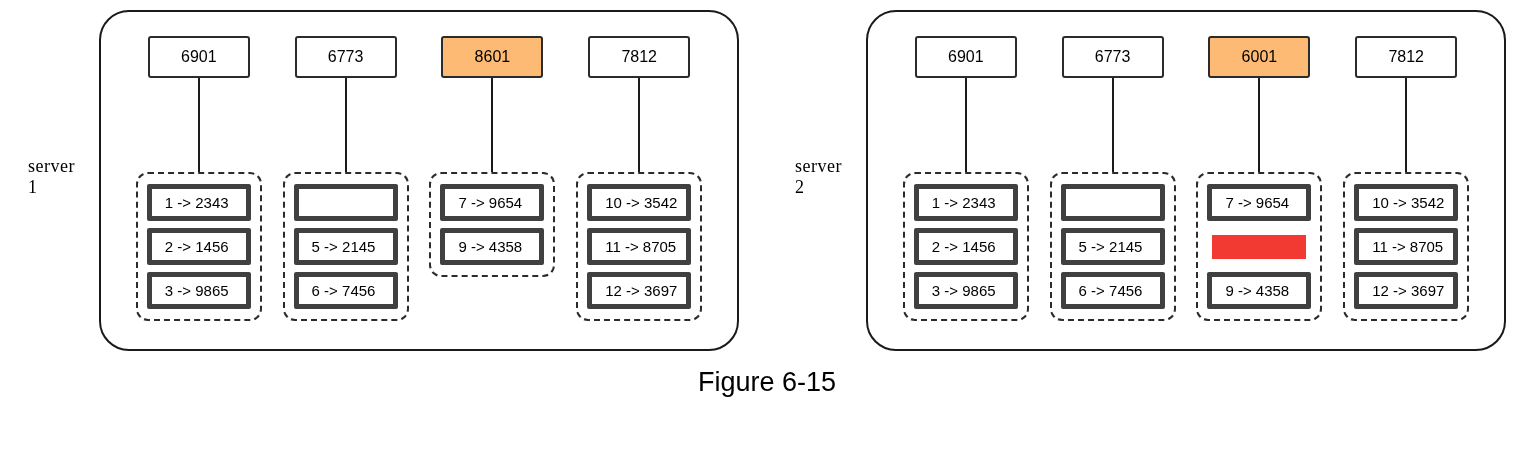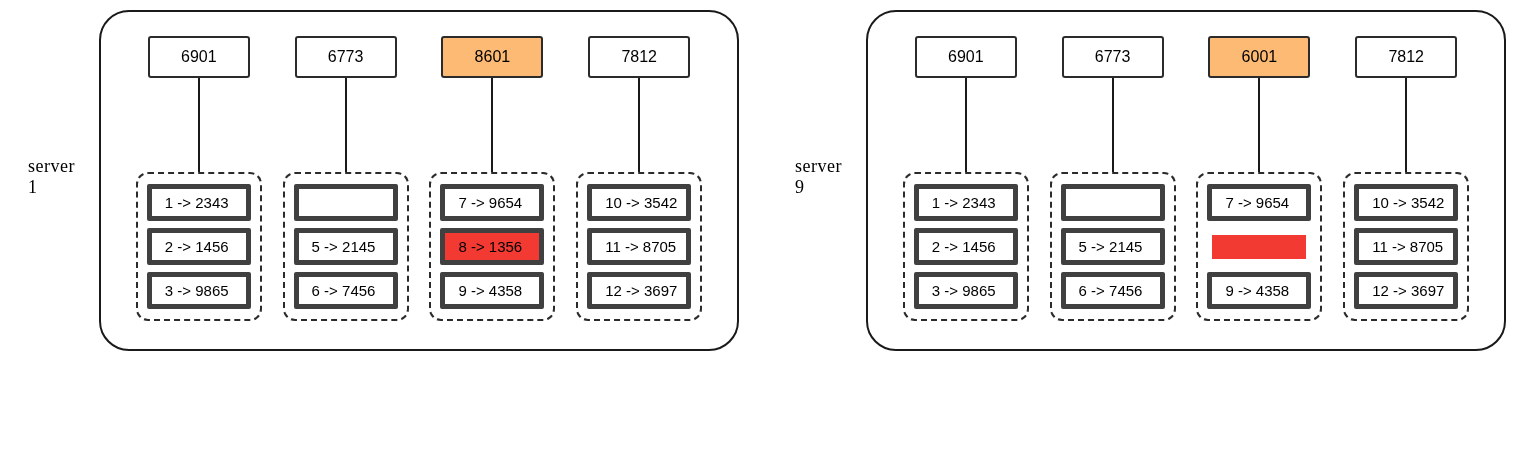--- a/index.html
+++ b/index.html
@@ -134,40 +134,39 @@
             <div class="row">5 -&gt; 2145</div>
             <div class="row">6 -&gt; 7456</div>
           </div>
         </div>
 
         <div class="group">
           <div class="hash-box red">8601</div>
           <div class="connector"></div>
           <div class="bucket">
             <div class="row">7 -&gt; 9654</div>
-            <div class="row red">8 -&gt; 1356</div>
             <div class="row">9 -&gt; 4358</div>
           </div>
         </div>
 
         <div class="group">
           <div class="hash-box">7812</div>
           <div class="connector"></div>
           <div class="bucket">
             <div class="row">10 -&gt; 3542</div>
             <div class="row">11 -&gt; 8705</div>
             <div class="row">12 -&gt; 3697</div>
           </div>
         </div>
 
       </div>
     </div>
 
     <div class="server-block">
-      <div class="server-title">server 9</div>
+      <div class="server-title">server 2</div>
       <div class="panel">
 
         <div class="group">
           <div class="hash-box">6901</div>
           <div class="connector"></div>
           <div class="bucket">
             <div class="row">1 -&gt; 2343</div>
             <div class="row">2 -&gt; 1456</div>
             <div class="row">3 -&gt; 9865</div>
           </div>
@@ -203,13 +202,14 @@
             <div class="row">11 -&gt; 8705</div>
             <div class="row">12 -&gt; 3697</div>
           </div>
         </div>
 
       </div>
     </div>
 
   </div>
 
+  <div class="caption">Figure 6-15</div>
 </div>
 
 </body></html>

